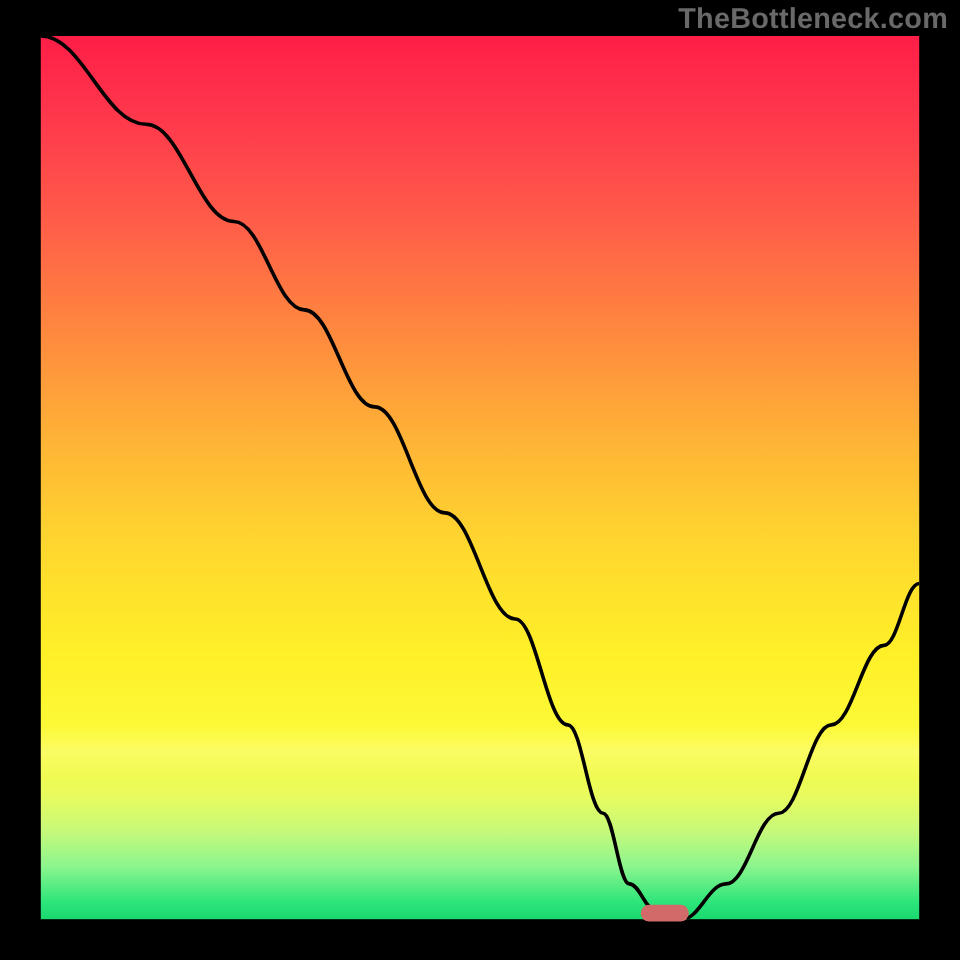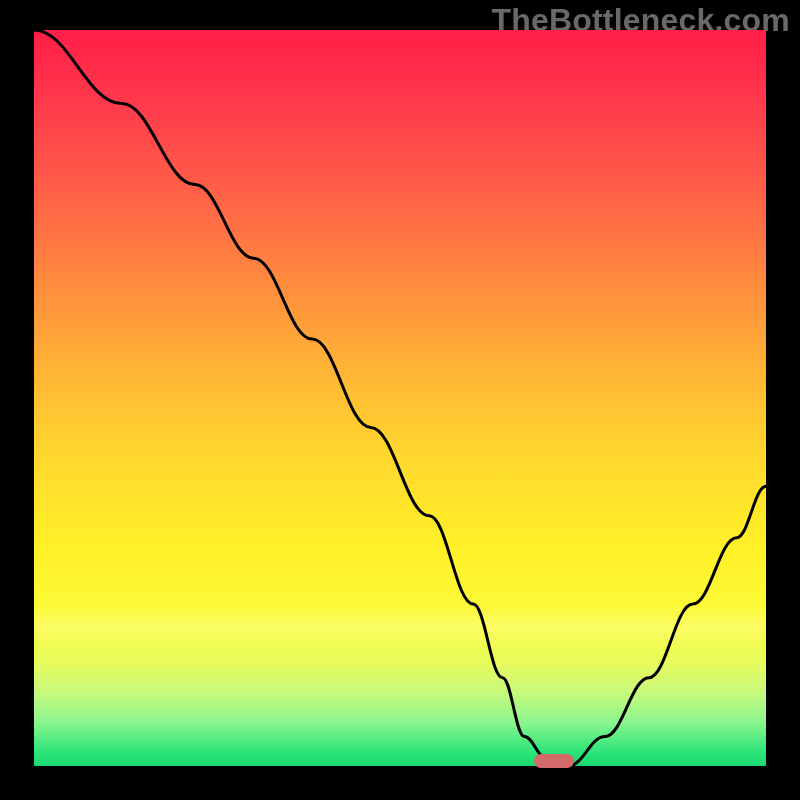--- a/index.html
+++ b/index.html
@@ -14,21 +14,21 @@
     position: relative;
     width: 800px;
     height: 800px;
     background: #000;
   }
   .watermark {
     position: absolute;
     top: 2px;
     right: 10px;
     font-family: Arial, Helvetica, sans-serif;
-    font-size: 32px;
+    font-size: 24px;
     font-weight: 600;
     color: #696969;
     letter-spacing: 0.2px;
   }
   .plot-area {
     position: absolute;
     left: 34px;
     top: 30px;
     width: 732px;
     height: 736px;

